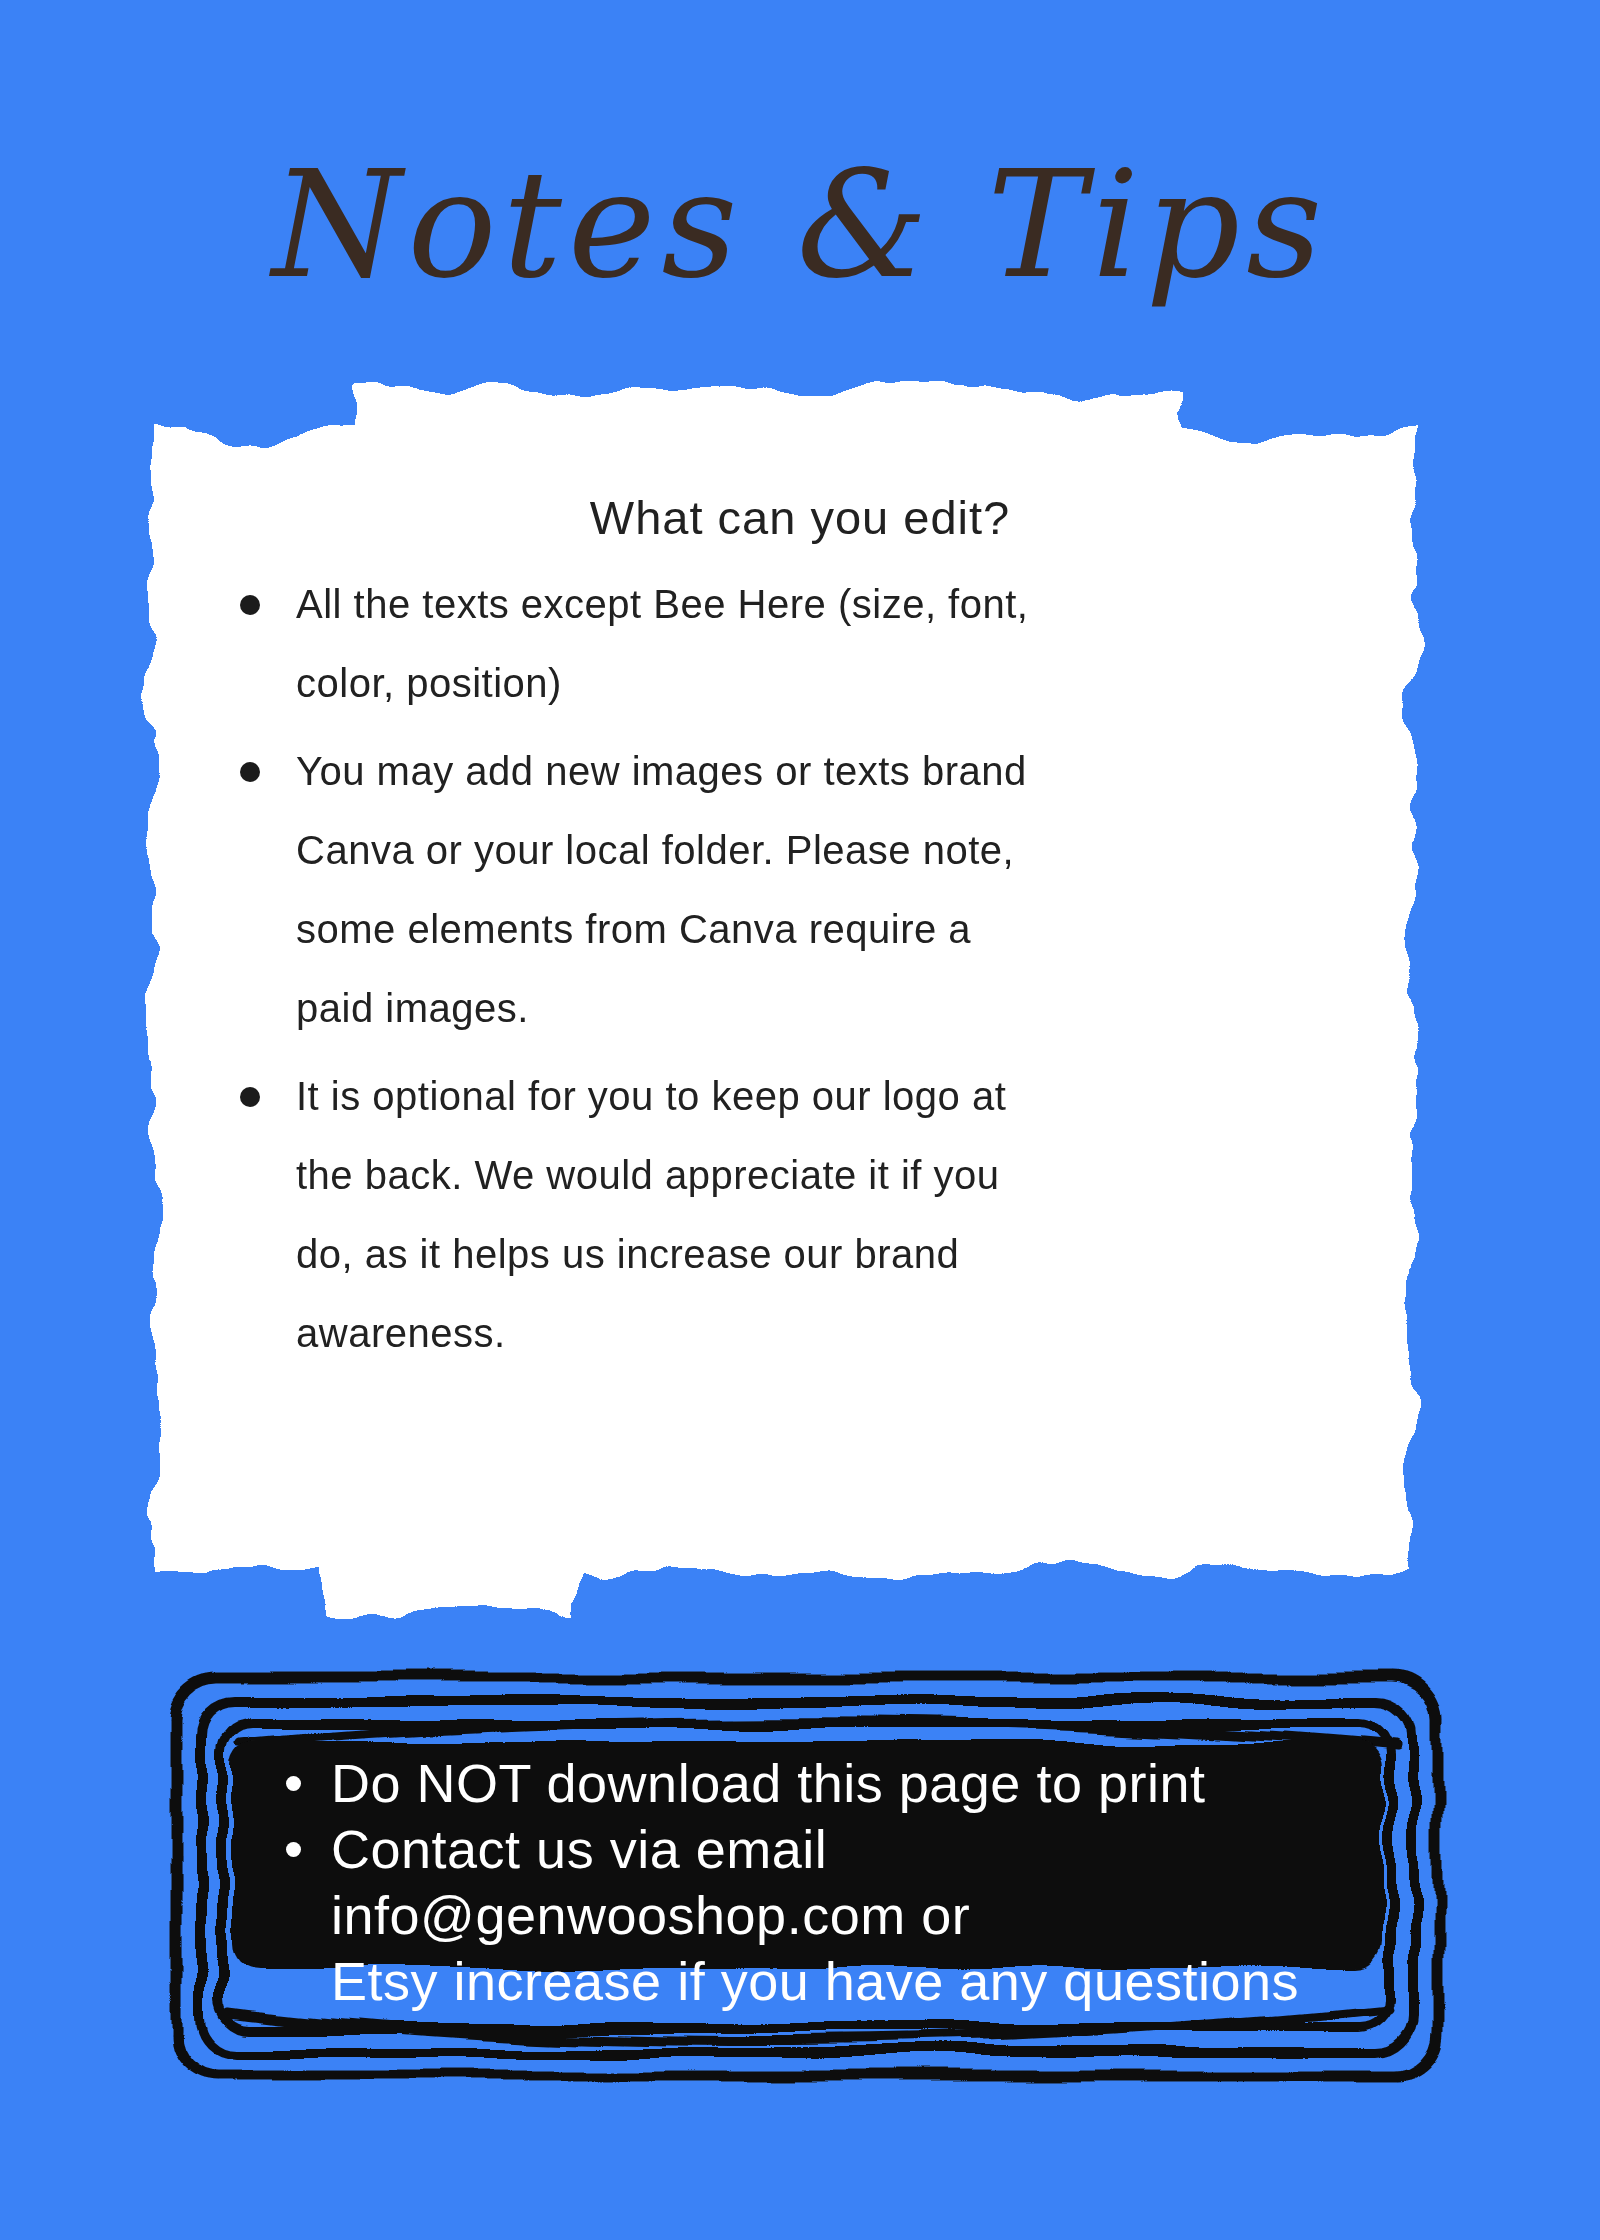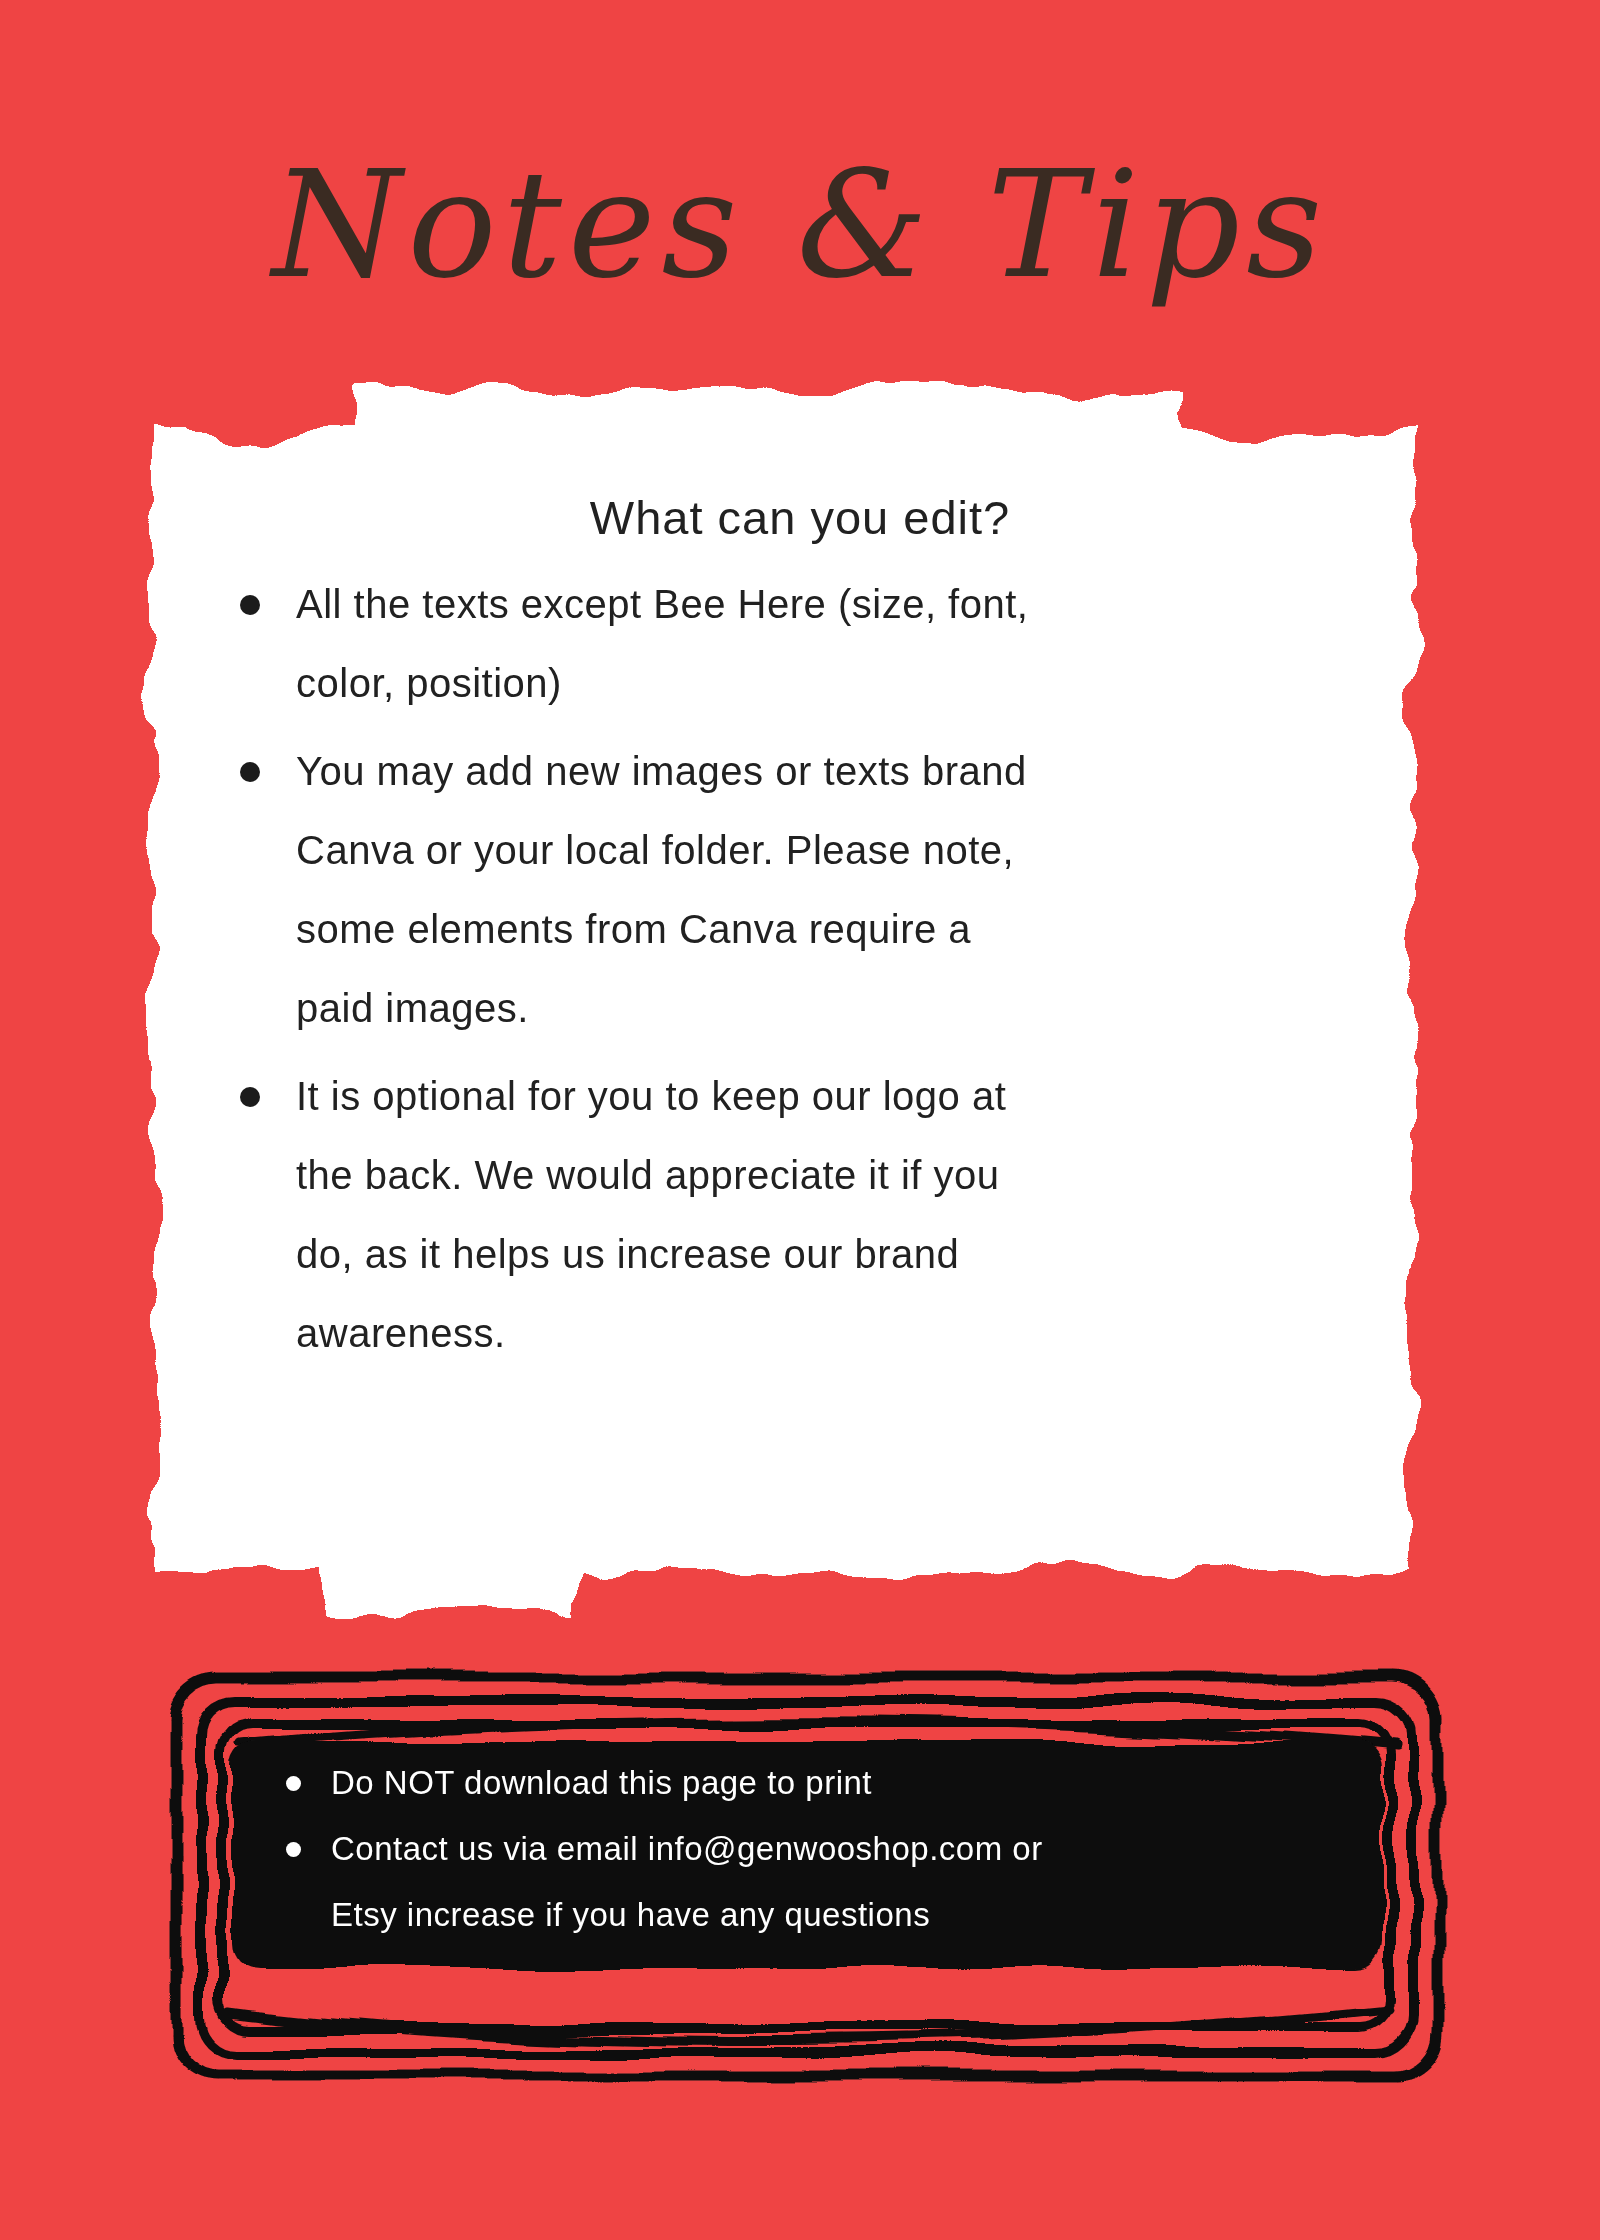--- a/index.html
+++ b/index.html
@@ -1,19 +1,19 @@
 <!DOCTYPE html>
 <html><head>
 <meta charset="utf-8">
 <style>
   html, body { margin:0; padding:0; }
   .page {
     position:relative;
     width:1600px; height:2240px;
-    background:#ef4444;
+    background:#3b82f6;
     overflow:hidden;
     font-family:"Liberation Sans", sans-serif;
   }
 
   
   .page-title {
     position:absolute; left:0; top:118px; width:100%;
     margin:0;
     text-align:center;
     font-family:"DejaVu Serif", serif;
@@ -48,21 +48,21 @@
   
   .footer { position:absolute; left:168px; top:1666px; width:1280px; height:424px; }
   .doodle-svg { position:absolute; left:0; top:0; width:100%; height:100%; }
   .footer-content { position:absolute; left:100px; top:84px; width:1090px; }
   ul.footer-list { list-style:none; margin:0; padding:0; }
   ul.footer-list > li { display:flex; align-items:flex-start; }
   .fdot {
     flex:0 0 15px; width:15px; height:15px; border-radius:50%;
     background:#FFFFFF; margin:26px 30px 0 18px;
   }
-  .fli-lines { font-size:33px; line-height:66px; letter-spacing:0.5px; color:#FFFFFF; }
+  .fli-lines { font-size:54px; line-height:66px; letter-spacing:0.5px; color:#FFFFFF; }
   .fli-lines span { display:block; }
 </style>
 </head>
 <body>
 
 <div class="page">
 
   <h1 class="page-title">Notes &amp; Tips</h1>
 
   <div class="card">

